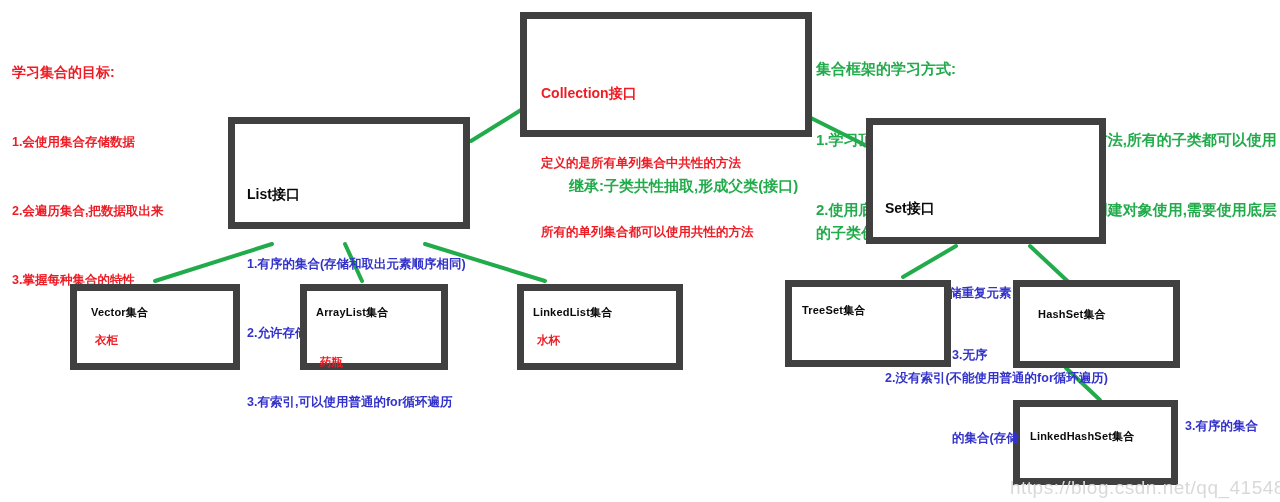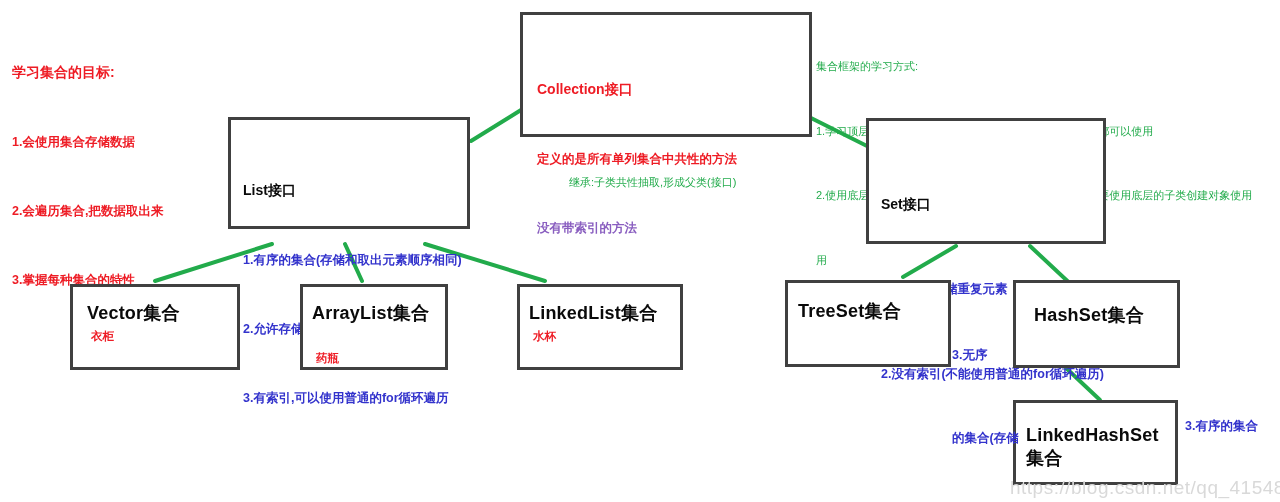--- a/index.html
+++ b/index.html
@@ -12,45 +12,45 @@
     width: 1280px;
     height: 502px;
     background: #ffffff;
     font-family: "Liberation Sans", "DejaVu Sans", sans-serif;
     overflow: hidden;
   }
 
   
   .box {
     position: absolute;
-    border: 3px solid #404040;
+    border: 7px solid #404040;
     background: #ffffff;
     box-sizing: border-box;
   }
 
   
   .tblock {
     position: absolute;
     line-height: 1.55;
     white-space: pre-wrap;
     font-weight: bold;
   }
   .red    { color: #ee1c25; }
   .blue   { color: #3333cc; }
   .green  { color: #22ab4b; }
   .purple { color: #8a5fc0; }
   .black  { color: #0a0a0a; }
 
   .title-line { font-size: 14px; font-weight: bold; }
   .body-line  { font-size: 12.5px; font-weight: bold; }
-  .small-line { font-size: 11px; font-weight: normal; }
+  .small-line { font-size: 15px; font-weight: bold; }
 
   .box-title {
     position: absolute;
-    font-size: 18px;
+    font-size: 11px;
     font-weight: bold;
     color: #0a0a0a;
     letter-spacing: 0.2px;
   }
   .box-sub {
     position: absolute;
     font-size: 11.5px;
     font-weight: bold;
     color: #ee1c25;
     font-family: Liberation Mono, monospace;
@@ -110,20 +110,21 @@
     <div class="small-line">集合框架的学习方式:</div>
     <div class="small-line">1.学习顶层:学习顶层接口/抽象类中共性的方法,所有的子类都可以使用</div>
     <div class="small-line">2.使用底层:底层不是接口就是抽象类,无法创建对象使用,需要使用底层的子类创建对象使用</div>
     <div class="small-line">用</div>
   </div>
 
   <div class="box" style="left:520px; top:12px; width:292px; height:125px;">
     <div class="tblock" style="left:14px; top:14px; width:268px;">
       <div class="title-line red">Collection接口</div>
       <div class="body-line red">定义的是所有单列集合中共性的方法</div>
+      <div class="body-line red">所有的单列集合都可以使用共性的方法</div>
       <div class="body-line purple">没有带索引的方法</div>
     </div>
   </div>
 
   <div class="box" style="left:228px; top:117px; width:242px; height:112px;">
     <div class="tblock" style="left:12px; top:10px; width:226px;">
       <div class="title-line black">List接口</div>
       <div class="body-line blue">1.有序的集合(存储和取出元素顺序相同)</div>
       <div class="body-line blue">2.允许存储重复的元素</div>
       <div class="body-line blue">3.有索引,可以使用普通的for循环遍历</div>

